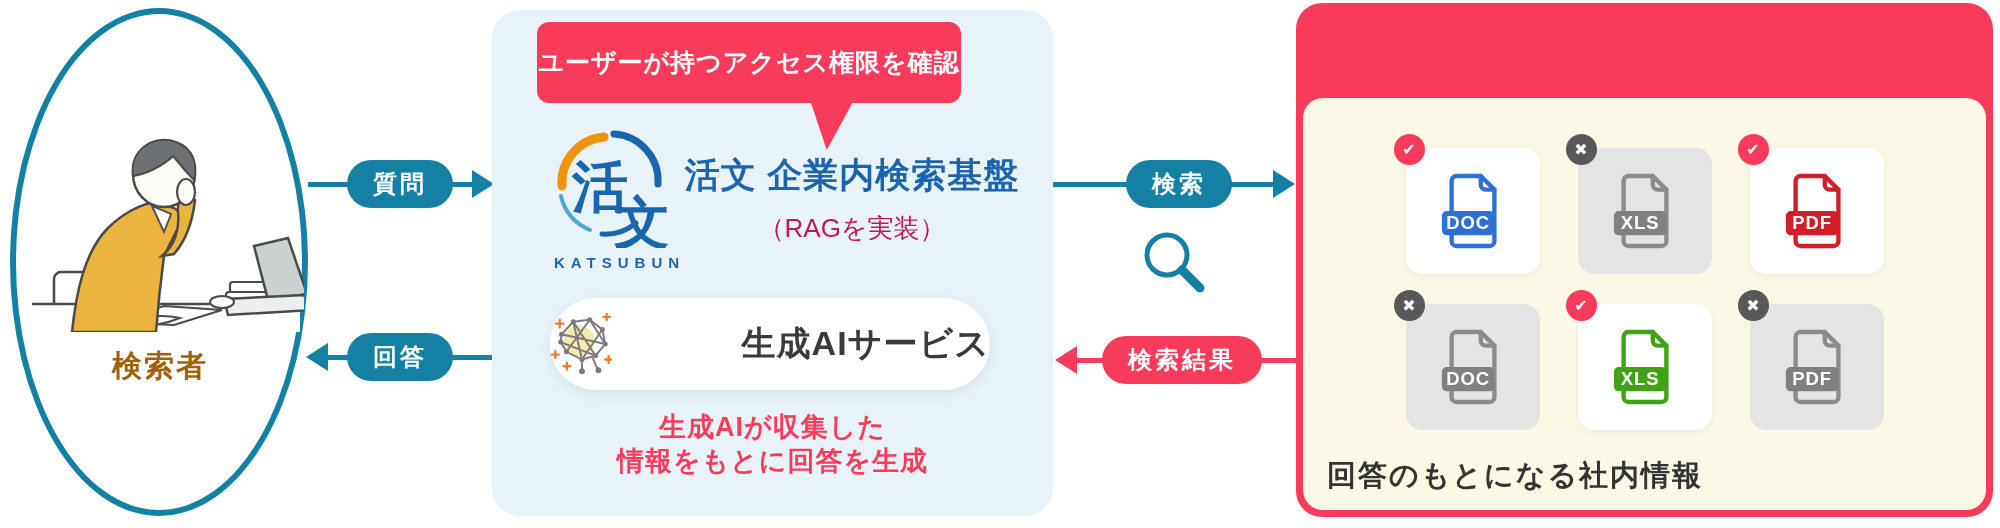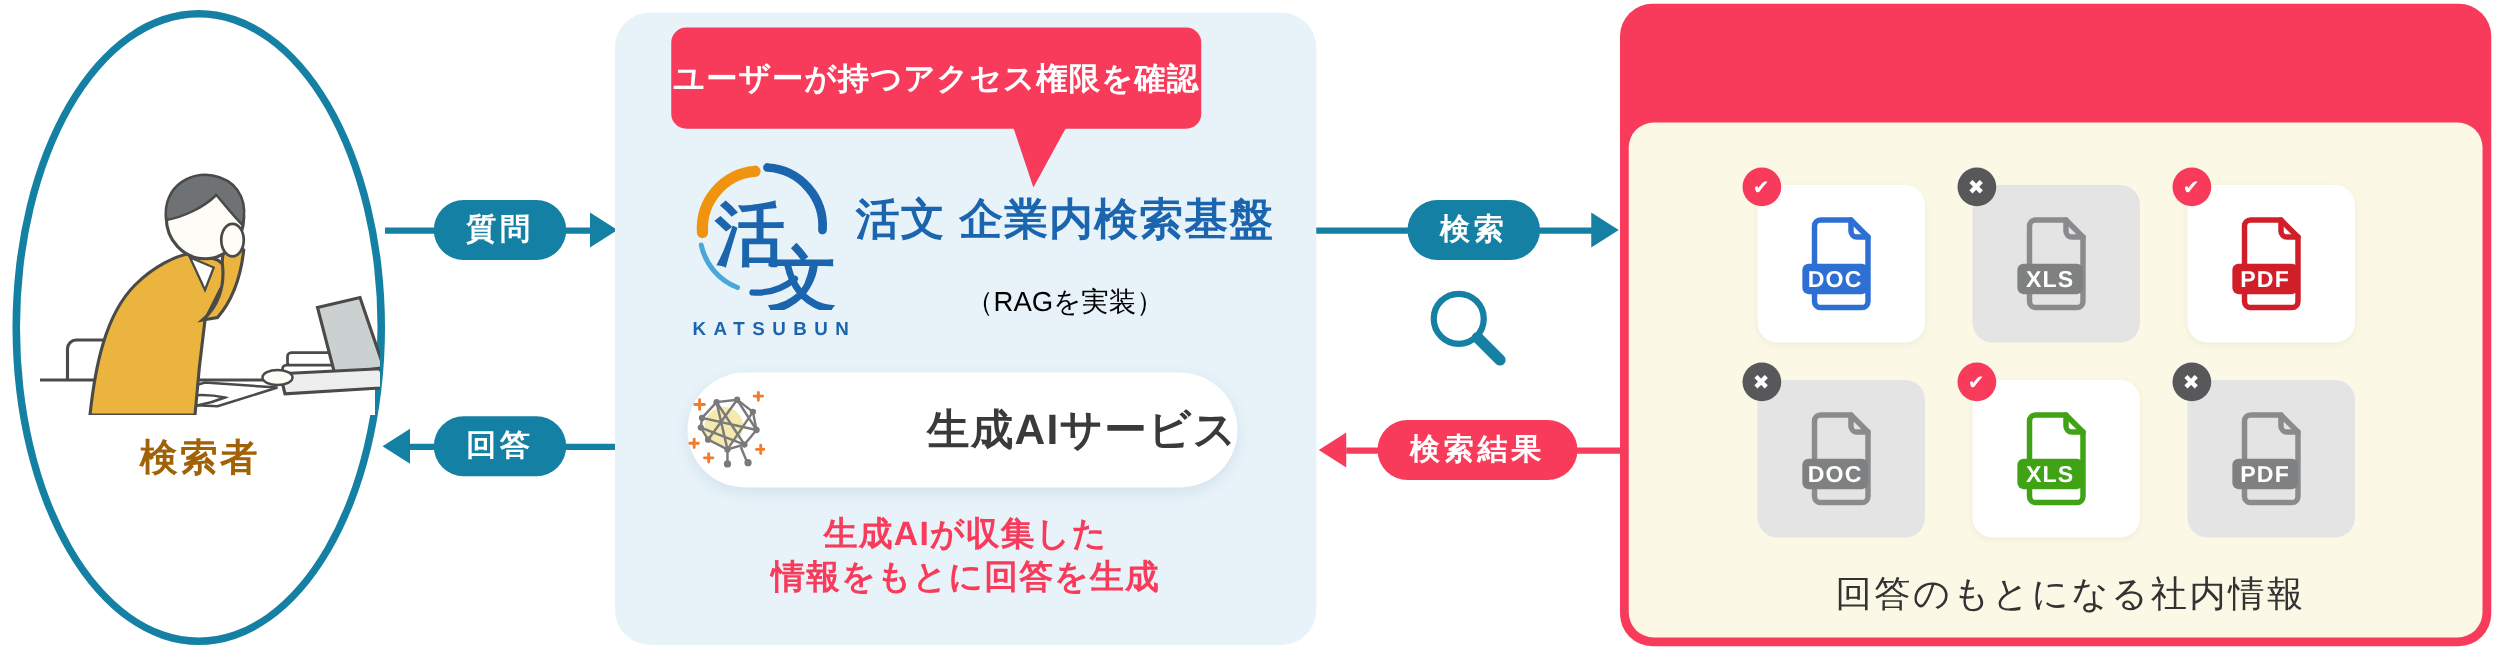--- a/index.html
+++ b/index.html
@@ -33,21 +33,21 @@
            background:#E7F3F9;border-radius:28px;padding-left:48px;}
   .callout{position:absolute;left:45px;top:12px;width:424px;height:81px;background:#F83B5A;
            border-radius:12px;display:flex;align-items:center;justify-content:center;
            color:#fff;font-size:25px;font-weight:700;letter-spacing:1px;}
   .callout-tail{position:absolute;left:318px;top:90px;width:44px;height:50px;background:#F83B5A;
            clip-path:polygon(0 0,100% 0,38% 100%);}
   .logo-wrap{position:absolute;left:56px;top:112px;width:150px;text-align:left;}
   .logo-name{margin-top:2px;margin-left:6px;font-size:15px;font-weight:700;color:#1B64AE;letter-spacing:6px;}
   .title-block{position:absolute;left:192px;top:142px;width:336px;text-align:center;}
   .mid-title{font-size:35px;font-weight:700;color:#1B64AE;letter-spacing:1px;white-space:nowrap;}
-  .mid-subtitle{margin-top:28px;font-size:22px;font-weight:500;color:#000000;}
+  .mid-subtitle{margin-top:12px;font-size:26px;font-weight:500;color:#be185d;}
   .ai-pill{position:absolute;left:58px;top:288px;width:440px;height:92px;background:#fff;
            border-radius:46px;display:flex;align-items:center;justify-content:space-between;gap:18px;
            box-shadow:0 4px 12px rgba(40,80,110,0.10);}
   .ai-label{font-size:34px;font-weight:700;color:#3A3A3C;letter-spacing:1px;}
   .mid-note{position:absolute;left:0;top:400px;width:100%;text-align:center;
             font-size:27px;font-weight:700;color:#F83B5A;line-height:1.26;letter-spacing:1px;}
 
   
   .right-box{position:absolute;left:1296px;top:3px;width:697px;height:514px;
              background:#F83B5A;border-radius:26px;}
@@ -64,21 +64,21 @@
         display:flex;align-items:center;justify-content:center;color:#fff;font-size:16px;font-weight:700;}
   .badge.b-ok{background:#F83B5A;}
   .badge.b-no{background:#58585B;}
   .file-icon{display:block;}
   .file-icon .sheet{fill:none;stroke-width:4.5;stroke-linejoin:round;stroke-linecap:round;}
   .file-icon .band-text{font-size:19px;font-weight:700;fill:#fff;letter-spacing:1px;}
   .v-doc .sheet{stroke:#2E6FD4;} .v-doc .band{fill:#2E6FD4;}
   .v-xls .sheet{stroke:#3FA315;} .v-xls .band{fill:#3FA315;}
   .v-pdf .sheet{stroke:#D01F28;} .v-pdf .band{fill:#D01F28;}
   .v-gray .sheet{stroke:#8A8B8D;} .v-gray .band{fill:#7F8082;}
-  .right-caption{margin-top:26px;text-align:center;font-size:29px;font-weight:400;color:#333;letter-spacing:2px;margin-left:24px;}
+  .right-caption{margin-top:26px;font-size:29px;font-weight:700;color:#333;letter-spacing:2px;margin-left:24px;}
 </style>
 </head>
 <body>
 
 <div class="stage">
 
   <div class="oval"></div>
 
   <svg class="person-svg" width="290" height="198" viewBox="0 0 290 198">
 

